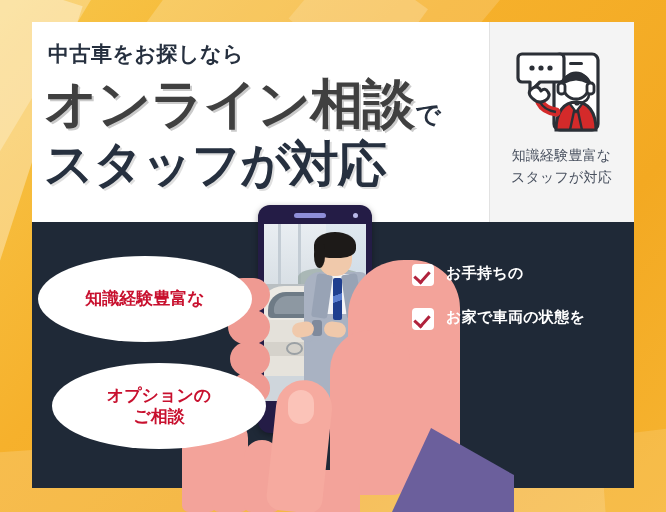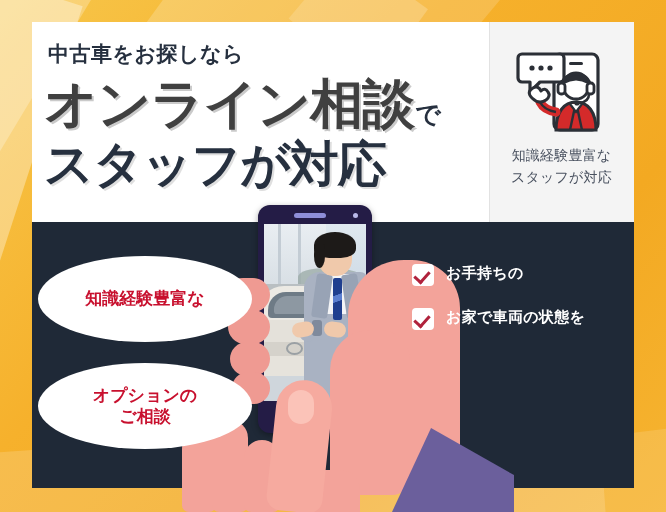--- a/index.html
+++ b/index.html
@@ -40,21 +40,21 @@
   .side-cap{position:absolute;left:489px;top:145px;width:145px;text-align:center;
             font-size:14px;color:#4a5260;line-height:1.55;letter-spacing:.2px;}
   .side-cap span{display:block;}
 
   
   .callout{position:absolute;background:#ffffff;border-radius:50%;display:flex;flex-direction:column;
            align-items:center;justify-content:center;text-align:center;
            color:#c8102e;font-weight:bold;line-height:1.25;}
   .callout span{display:block;}
   .c1{left:38px;top:256px;width:214px;height:86px;font-size:17px;}
-  .c2{left:38px;top:363px;width:214px;height:86px;font-size:17px;text-align:center;}
+  .c2{left:52px;top:363px;width:214px;height:86px;font-size:17px;text-align:center;}
 
   
   .phone{position:absolute;left:258px;top:205px;width:114px;height:228px;background:#241c46;
          border-radius:12px;box-shadow:0 2px 6px rgba(0,0,0,.35);}
   .phone-speaker{position:absolute;left:36px;top:8px;width:32px;height:5px;border-radius:3px;background:#8e8ed8;}
   .phone-cam{position:absolute;left:95px;top:8px;width:5px;height:5px;border-radius:50%;background:#b9b9e8;}
   .phone-screen{position:absolute;left:6px;top:19px;width:102px;height:177px;overflow:hidden;background:#cfd6dc;}
   .phone-home{position:absolute;left:48px;top:202px;width:18px;height:18px;border-radius:50%;border:2px solid #4a4070;}
 
   

